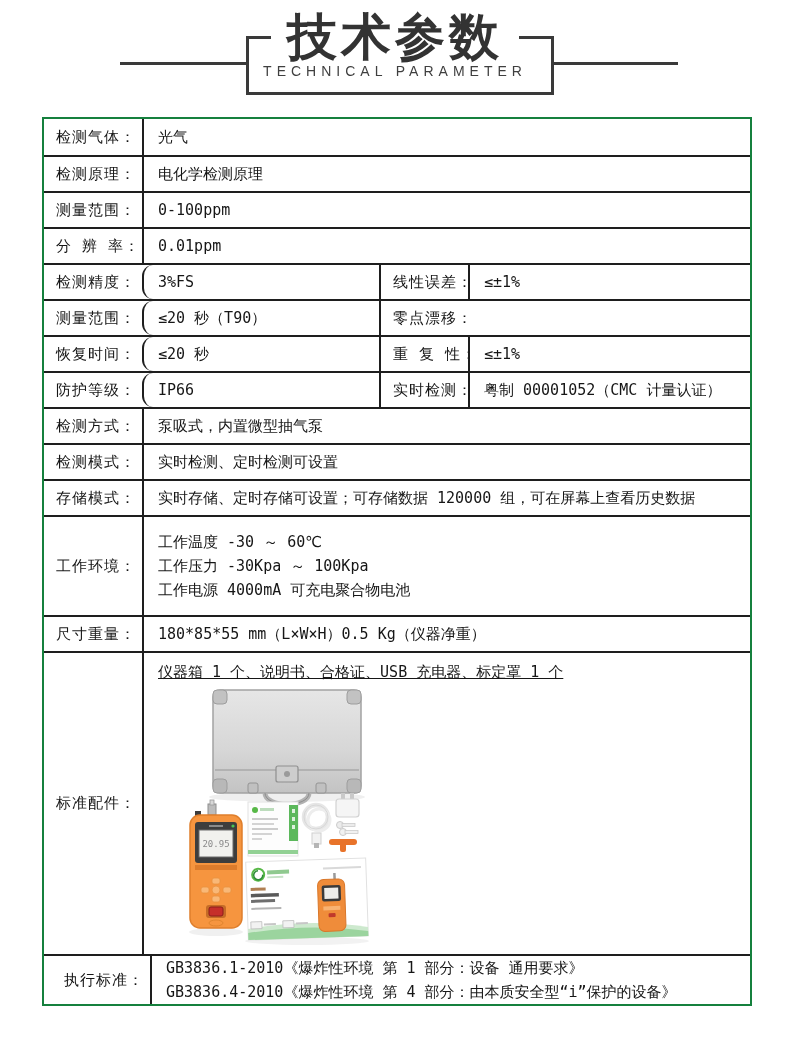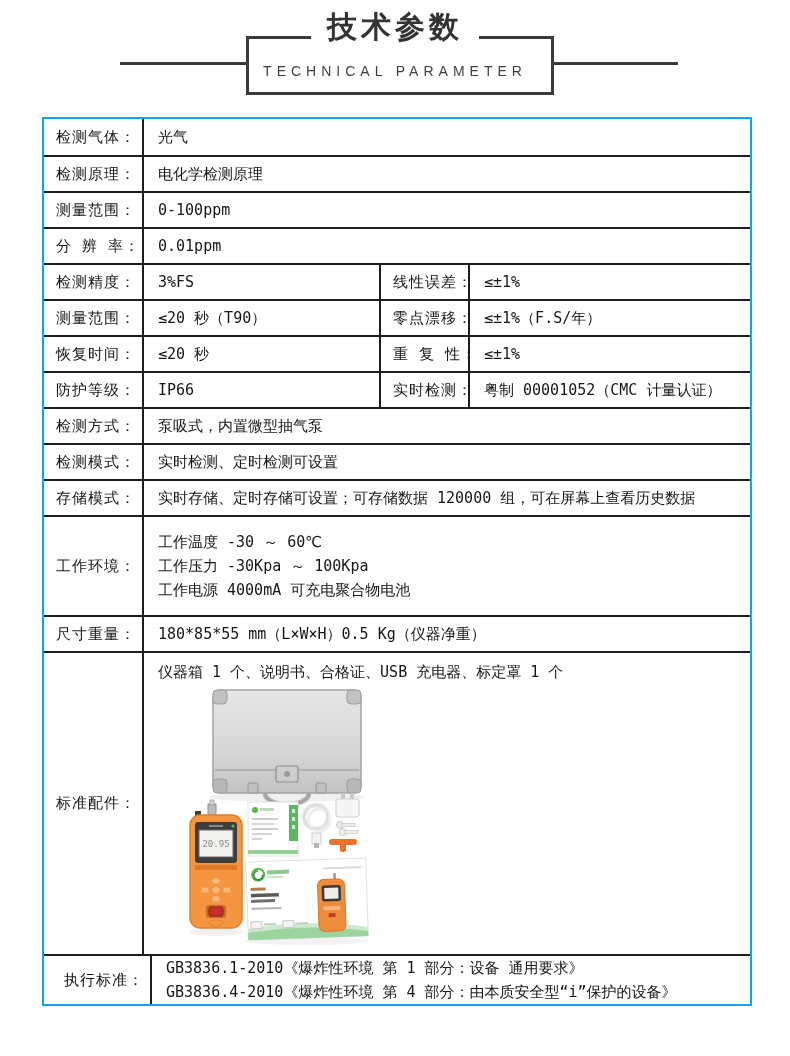--- a/index.html
+++ b/index.html
@@ -5,42 +5,42 @@
   html,body{margin:0;padding:0;background:#ffffff;}
   body{width:790px;height:1056px;position:relative;font-family:"DejaVu Sans","Liberation Sans",sans-serif;color:#1c1c1c;}
 
   
   .header{position:relative;height:117px;}
   .title-box{position:absolute;left:246px;top:36px;width:302px;height:53px;border:3px solid #3a3a3a;background:#fff;}
   .hline{position:absolute;top:62px;height:3px;background:#3a3a3a;}
   .hline.left{left:120px;width:126px;}
   .hline.right{left:554px;width:124px;}
   .main-title{position:absolute;top:10px;left:50%;transform:translateX(-50%);background:#fff;padding:0 16px;
-    font-size:30px;font-weight:900;letter-spacing:4px;color:#333;white-space:nowrap;z-index:2;line-height:1.1;}
+    font-size:50px;font-weight:900;letter-spacing:4px;color:#333;white-space:nowrap;z-index:2;line-height:1.1;}
   .sub-title{position:absolute;top:63px;left:0;width:100%;text-align:center;font-size:14px;letter-spacing:5px;
     color:#3f3f3f;font-family:Liberation Sans, sans-serif;}
 
   
-  .ptable{position:absolute;left:42px;top:117px;width:706px;border:2px solid #0ea5e9;background:#fff;
+  .ptable{position:absolute;left:42px;top:117px;width:706px;border:2px solid #15803d;background:#fff;
     font-family:"DejaVu Sans Mono","DejaVu Sans",monospace;font-size:15px;color:#161616;}
   .row{display:flex;box-sizing:border-box;height:36px;}
   .row + .row{border-top:2px solid #1e1e1e;}
   .row.h-env{height:100px;}
   .row.h-photo{height:303px;}
   .row.h-std{height:50px;padding-left:8px;}
   .cell{box-sizing:border-box;display:flex;align-items:center;overflow:hidden;white-space:nowrap;}
   .lbl{width:98px;padding-left:12px;letter-spacing:1px;}
   .val{flex:1;border-left:2px solid #1e1e1e;padding-left:14px;}
-  .val.fixed{flex:none;width:237px;}
+  .val.fixed{flex:none;width:237px;border-radius:11px;}
   .lbl2{width:89px;border-left:2px solid #1e1e1e;padding-left:12px;letter-spacing:1px;}
   .val2{flex:1;border-left:2px solid #1e1e1e;padding-left:14px;}
   .stack{flex-direction:column;align-items:flex-start;justify-content:center;}
   .stack .line{line-height:24px;}
   .photo-cell{flex-direction:column;align-items:flex-start;justify-content:flex-start;}
-  .photo-cell .accessories-line{line-height:20px;padding-top:9px;}
+  .photo-cell .accessories-line{line-height:20px;padding-top:9px;text-decoration:underline;}
   .photo-wrap{margin-left:28px;margin-top:2px;}
 </style>
 </head>
 <body>
 
 <div class="header">
   <div class="hline left"></div>
   <div class="hline right"></div>
   <div class="title-box"></div>
   <div class="main-title">技术参数</div>
@@ -73,21 +73,20 @@
     <div class="cell lbl">检测精度：</div>
     <div class="cell val fixed">3%FS</div>
     <div class="cell lbl2">线性误差：</div>
     <div class="cell val2">≤±1%</div>
   </div>
 
   <div class="row">
     <div class="cell lbl">测量范围：</div>
     <div class="cell val fixed">≤20 秒（T90）</div>
     <div class="cell lbl2">零点漂移：</div>
-    <div class="cell val2">≤±1%（F.S/年）</div>
   </div>
 
   <div class="row">
     <div class="cell lbl">恢复时间：</div>
     <div class="cell val fixed">≤20 秒</div>
     <div class="cell lbl2">重 复 性：</div>
     <div class="cell val2">≤±1%</div>
   </div>
 
 

